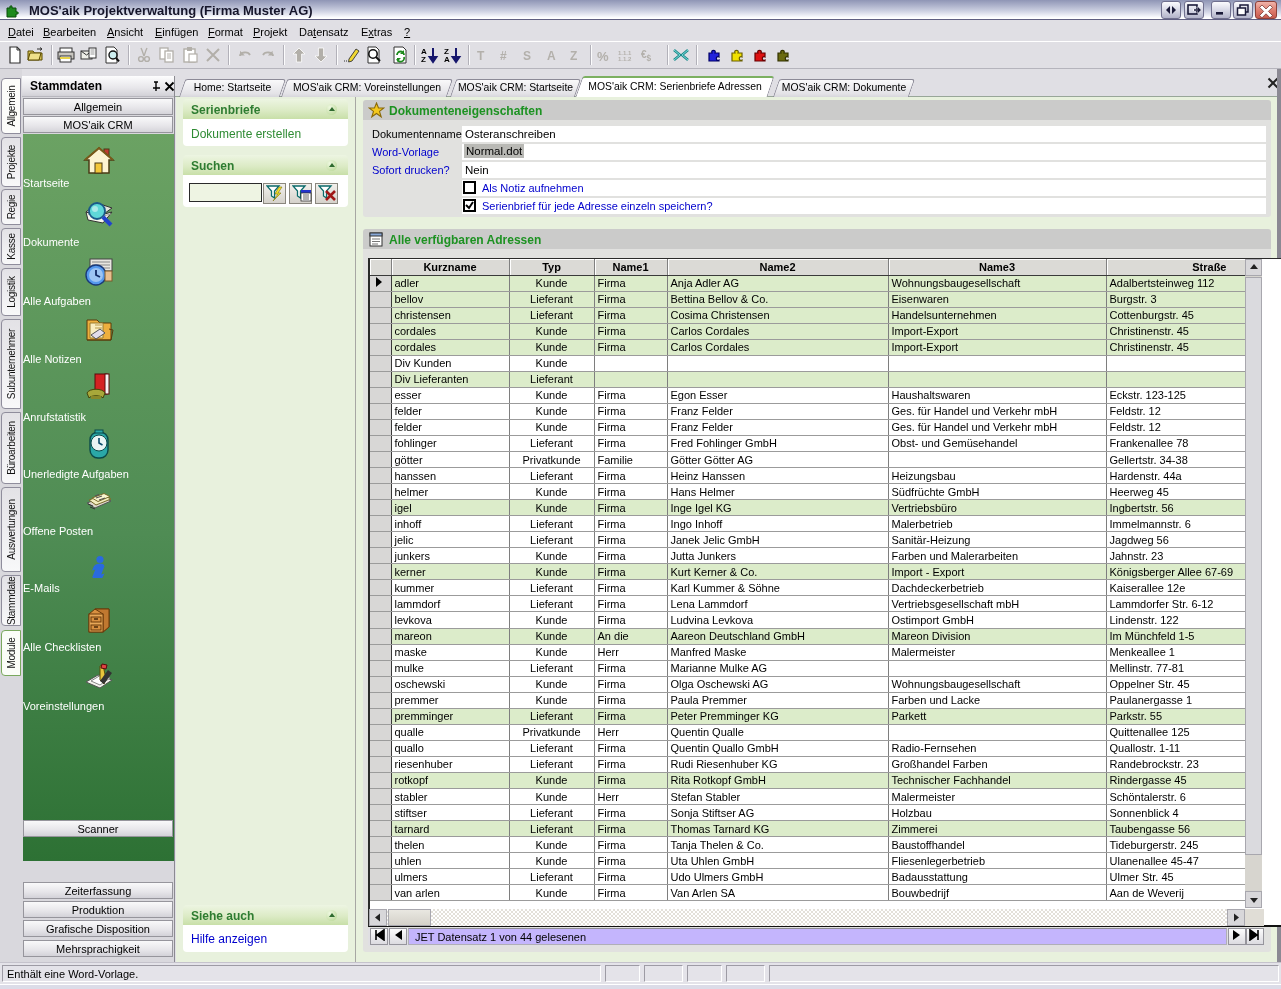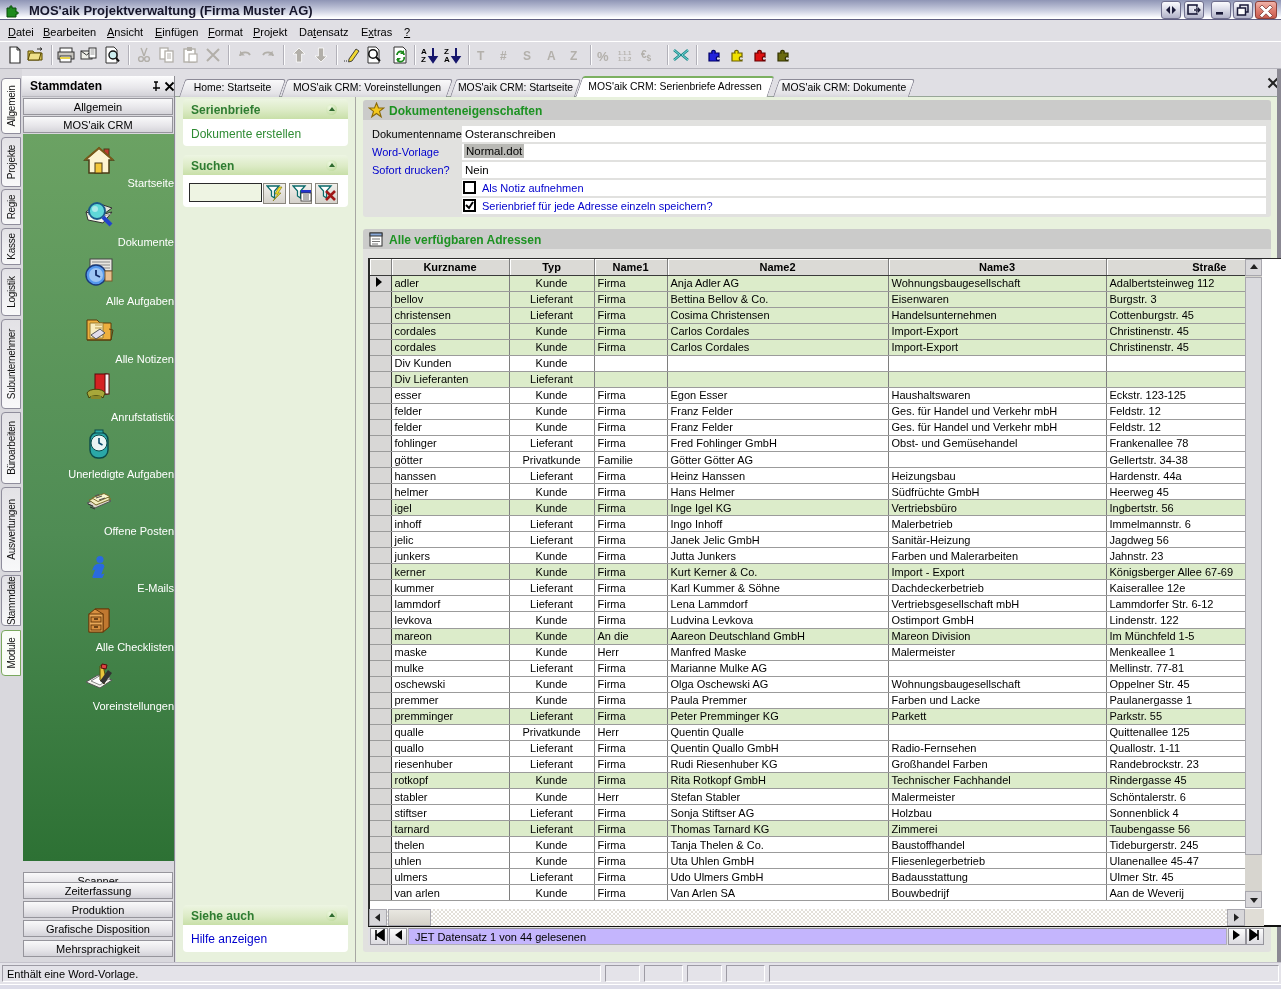--- a/index.html
+++ b/index.html
@@ -28,21 +28,21 @@
 #lstrip{left:0;top:69px;width:22px;height:893px;background:#d9d8dd;}
 .vtab{position:absolute;left:1px;height:20px;transform-origin:0 0;transform:rotate(-90deg);background:linear-gradient(90deg,#f8f8f9 0%,#e3e2e6 100%);border:1px solid #8f8d9c;border-radius:4px 4px 0 0;text-align:center;color:#111;font-size:10px;letter-spacing:-0.3px;line-height:19px;white-space:nowrap;overflow:hidden;}
 .vtab.sel{background:#fcfcfa;}
 .vtab.mod{background:#fbfdf8;border-color:#7aa85e;}
 
 #navp{left:22px;top:76px;width:153px;height:886px;background:#d9d8dd;border-right:1px solid #8b8a91;}
 #navhdr{position:absolute;left:0;top:0;width:152px;height:21px;background:linear-gradient(180deg,#fdfdfe 0%,#e7e6ea 60%,#d2d1d7 100%);border-bottom:1px solid #b8b7be;}
 #navhdr b{position:absolute;left:8px;top:3px;font-size:12px;color:#000;}
 .npbtn{position:absolute;left:1px;width:150px;height:17px;background:linear-gradient(180deg,#f9f9fa 0%,#e6e5e9 60%,#d5d4da 100%);border:1px solid #96959c;text-align:center;line-height:16px;color:#000;}
 #green{position:absolute;left:1px;top:58px;width:151px;height:727px;background:linear-gradient(180deg,#6ba263 0%,#4f8c54 55%,#2d7134 100%);}
-.nitem{position:absolute;width:151px;text-align:right;color:#fff;font-size:11px;}
+.nitem{position:absolute;width:151px;text-align:left;color:#fff;font-size:11px;}
 .nico{position:absolute;left:60px;width:32px;height:32px;}
 .gbtn{position:absolute;left:1px;width:150px;height:17px;background:linear-gradient(180deg,#f9f9fa 0%,#e6e5e9 60%,#d3d2d8 100%);border:1px solid #96959c;text-align:center;line-height:16px;color:#000;}
 
 #content{left:176px;top:97px;width:1101px;height:865px;background:#e8f1dd;}
 #vdiv{left:355px;top:97px;width:1px;height:865px;background:#a7a7a3;}
 #rframe{left:1277px;top:69px;width:4px;height:893px;background:#8b8993;}
 
 .mhdr{position:absolute;left:183px;width:165px;height:20px;background:linear-gradient(180deg,#edf5e2 0%,#dcebc6 55%,#c8dfa8 100%);border-radius:4px 4px 0 0;}
 .mhdr b{position:absolute;left:8px;top:4px;font-size:12px;color:#2e7c31;}
 .mcol{position:absolute;width:11px;height:11px;border-radius:50%;background:radial-gradient(circle at 35% 30%,#eef7e0,#b6d690);}
@@ -344,21 +344,21 @@
 <div class="nitem" style="top:507px">Alle Checklisten</div>
 <svg class="nico" style="left:60px;top:528px;width:32px;height:32px" viewBox="0 0 32 32">
         <path d="M3 20l12-7 14 5-12 8z" fill="#f4f4ee" stroke="#555"></path>
         <path d="M8 19l10-6 9 3-10 7z" fill="#fff" stroke="#888"></path>
         <path d="M20 3l3 14-2 5-4-4 0-14z" fill="#e8c43c" stroke="#5a4a0a"></path>
         <path d="M19 2l5 1-1 4-5-1z" fill="#d44" stroke="#5a0a0a"></path>
         <path d="M25 8l4 3-8 11-4-3z" fill="#333"></path>
       </svg>
 <div class="nitem" style="top:566px">Voreinstellungen</div>
 </div>
-<div class="gbtn" style="top:796px">Scanner</div>
+<div class="gbtn" style="top:744px">Scanner</div>
 <div class="gbtn" style="top:806px">Zeiterfassung</div>
 <div class="gbtn" style="top:825px">Produktion</div>
 <div class="gbtn" style="top:844px">Grafische Disposition</div>
 <div class="gbtn" style="top:864px">Mehrsprachigkeit</div>
 </div>
 <div id="content" class="abs"></div>
 <div id="vdiv" class="abs"></div>
 <div id="rframe" class="abs"></div>
 <div class="mhdr abs" style="top:99px">
     <b>Serienbriefe</b>

